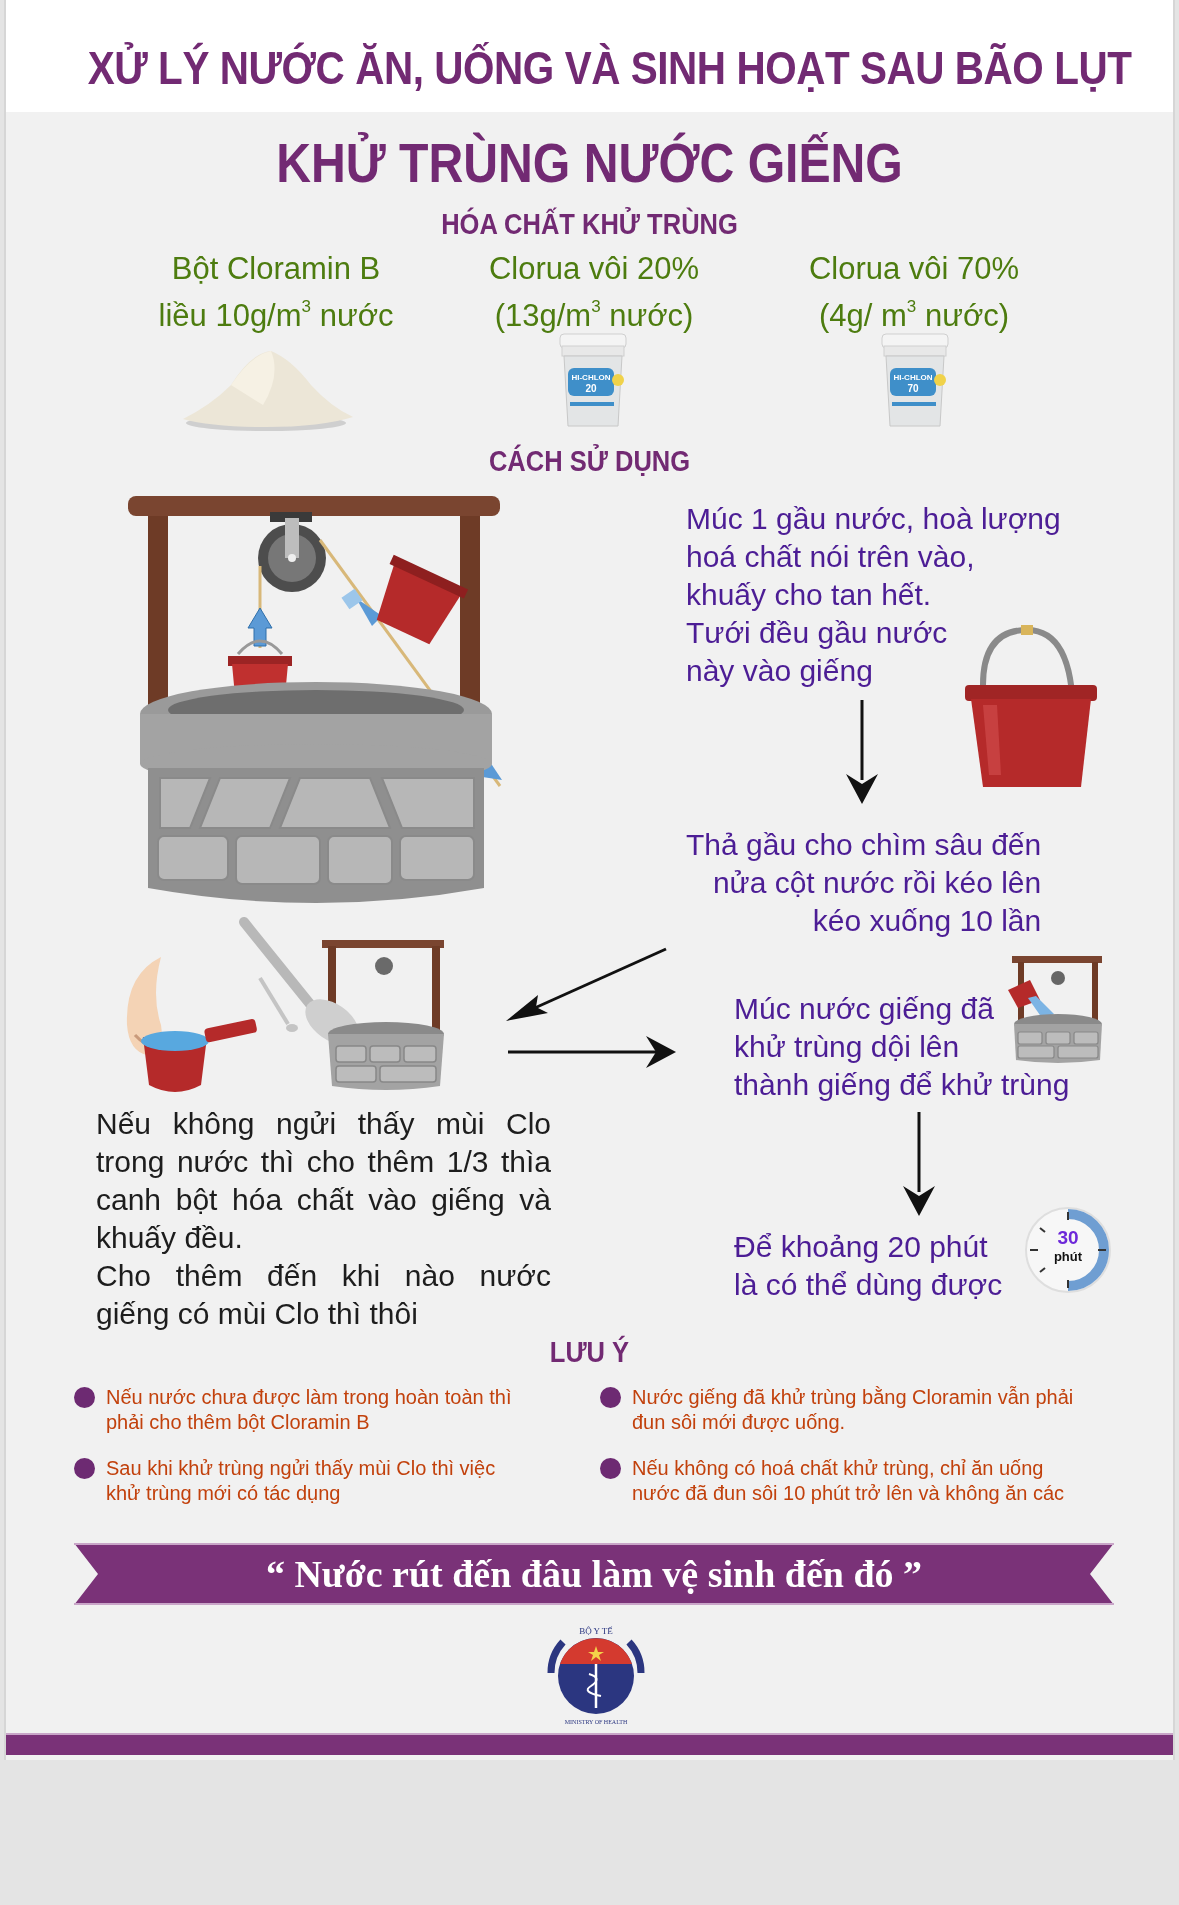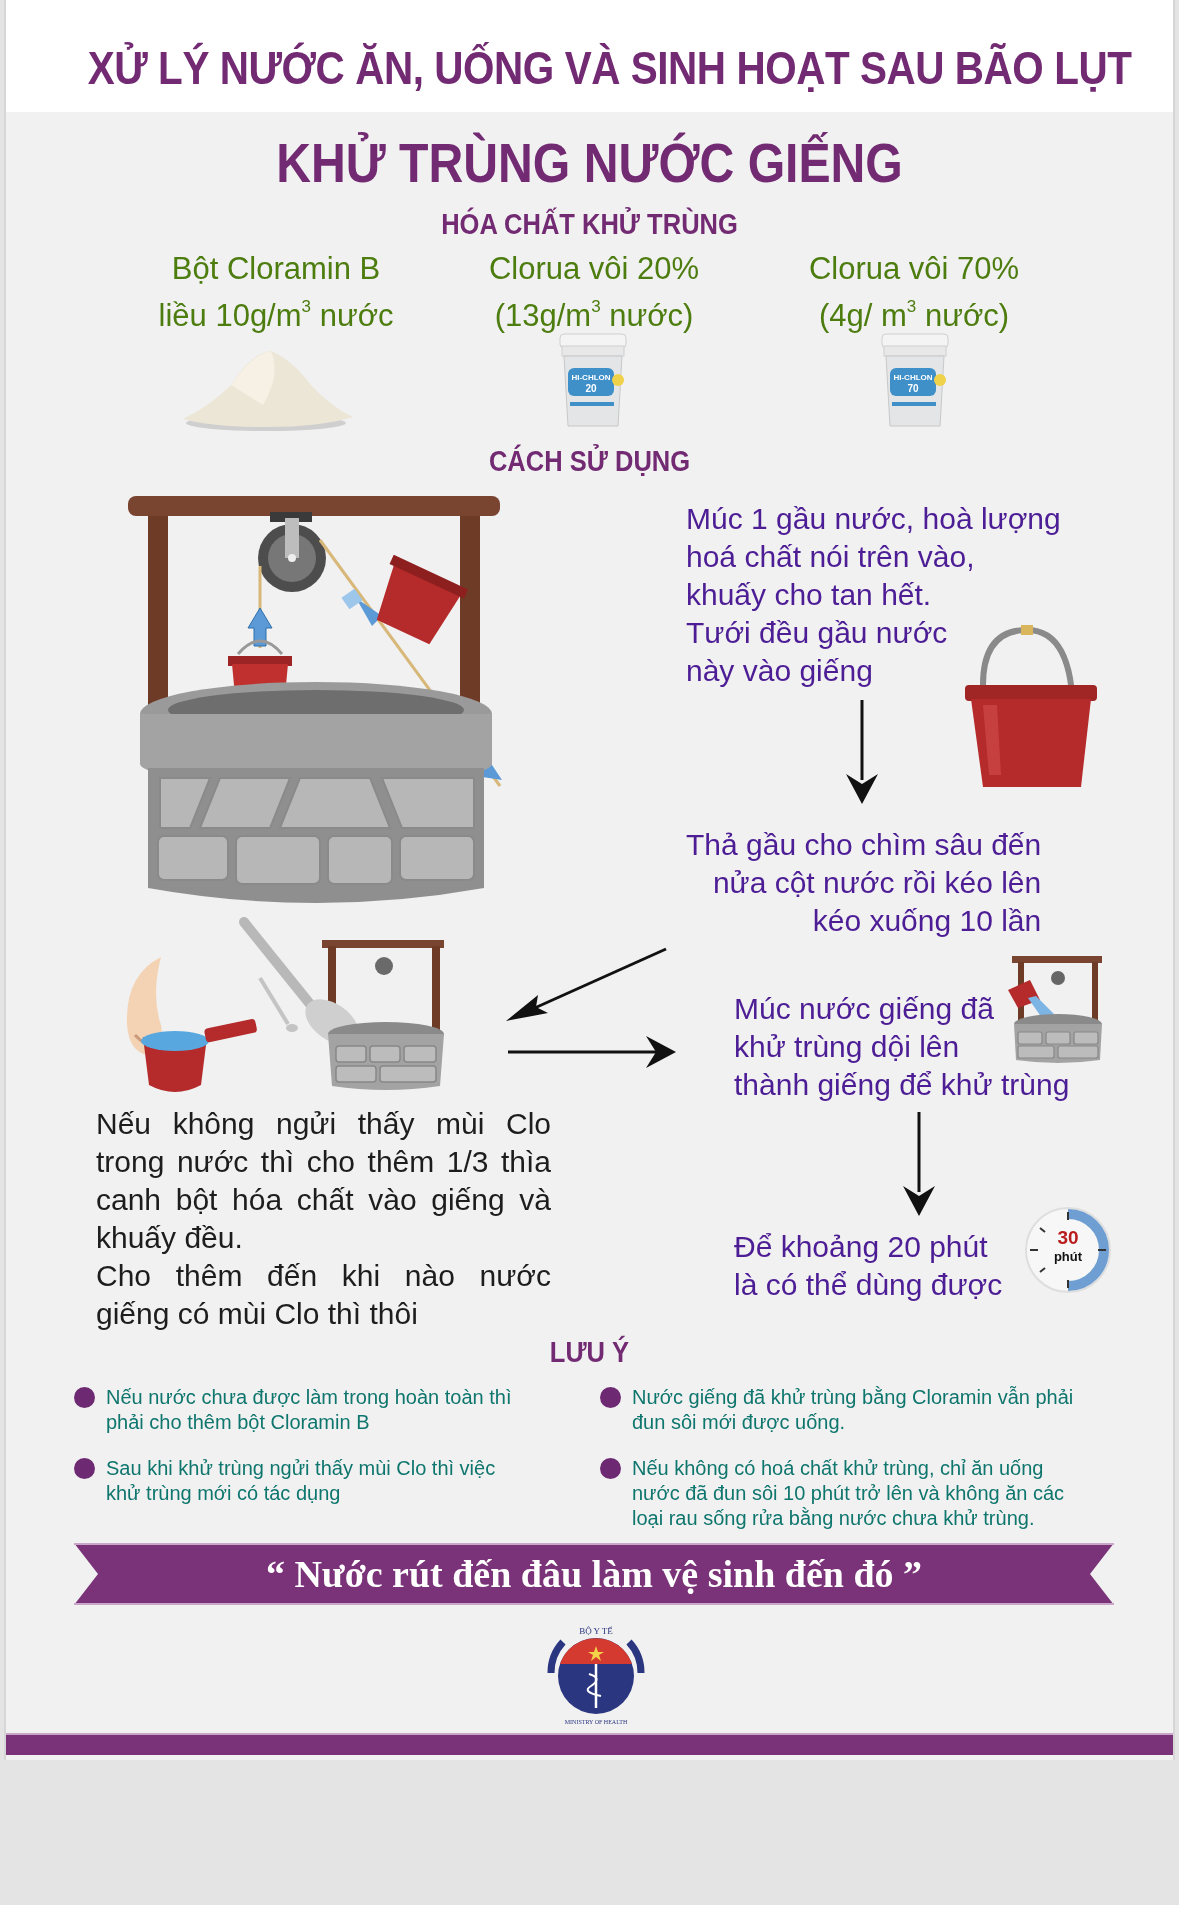--- a/index.html
+++ b/index.html
@@ -8,21 +8,21 @@
   .page { position: absolute; left: 4px; top: 0; width: 1171px; height: 1760px; background: #f1f1f1; border-left: 2px solid #d6d6d6; border-right: 2px solid #d6d6d6; }
   .abs { position: absolute; }
   .header { left: 0; top: 0; width: 100%; height: 112px; background: #ffffff; }
   .h-title { left: 0; top: 40px; width: 100%; text-align: center; font-weight: bold; font-size: 47px; color: #722a73; letter-spacing: -0.5px; font-family: "Liberation Sans Narrow", "Liberation Sans", sans-serif; transform: scaleX(0.86); transform-origin: center; white-space: nowrap; }
   .main-title { left: 0; top: 130px; width: 100%; text-align: center; font-weight: bold; font-size: 56px; color: #722a73; transform: scaleX(0.86); transform-origin: center; white-space: nowrap; }
   .section-h { left: 0; width: 100%; text-align: center; font-weight: bold; font-size: 29px; color: #722a73; transform: scaleX(0.88); transform-origin: center; white-space: nowrap; }
   .chem { text-align: center; font-size: 31px; color: #4d7c0f; line-height: 38px; white-space: nowrap; }
   .chem sup { font-size: 17px; vertical-align: 14px; }
   .step { font-size: 30px; line-height: 38px; color: #4c1d95; white-space: nowrap; }
   .left-para { left: 90px; top: 1105px; width: 455px; font-size: 30px; line-height: 38px; text-align: justify; color: #1d1d1d; }
-  .note { font-size: 20px; line-height: 25px; color: #0f766e; padding-left: 32px; position: absolute; }
+  .note { font-size: 20px; line-height: 25px; color: #c2410c; padding-left: 32px; position: absolute; }
   .note .dot { position: absolute; left: 0; top: 2px; width: 21px; height: 21px; border-radius: 50%; background: #6d2a72; }
   .banner { left: 68px; top: 1543px; width: 1040px; height: 62px; }
   .banner-text { left: 0; top: 0; width: 100%; height: 100%; display: flex; align-items: center; justify-content: center; color: #fff; font-family: "Liberation Serif", "DejaVu Serif", serif; font-weight: bold; font-size: 38px; white-space: nowrap; }
   .bottom-bar { left: 0; top: 1733px; width: 100%; height: 22px; background: #7a3278; border-top: 2px solid #c9a5c8; }
 </style>
 </head>
 <body>
 
 <div class="page">
 
@@ -229,21 +229,21 @@
       <path d="M44 8 A36 36 0 0 1 44 80" stroke="#6f9ed2" stroke-width="10" fill="none"></path>
       <g stroke="#333" stroke-width="2">
         <line x1="44" y1="6" x2="44" y2="14"></line>
         <line x1="44" y1="74" x2="44" y2="82"></line>
         <line x1="6" y1="44" x2="14" y2="44"></line>
         <line x1="74" y1="44" x2="82" y2="44"></line>
         <line x1="16" y1="22" x2="21" y2="26"></line>
         <line x1="16" y1="66" x2="21" y2="62"></line>
       </g>
     </svg>
-    <div class="abs" style="left:0; top:22px; width:88px; text-align:center; font-weight:bold; font-size:19px; line-height:19px; color:#b91c1c;">30</div>
+    <div class="abs" style="left:0; top:22px; width:88px; text-align:center; font-weight:bold; font-size:19px; line-height:19px; color:#6d28d9;">30</div>
     <div class="abs" style="left:0; top:41px; width:88px; text-align:center; font-weight:bold; font-size:13px; line-height:19px; color:#111;">phút</div>
   </div>
 
   <div class="abs left-para">
     <div>Nếu không ngửi thấy mùi Clo trong nước thì cho thêm  1/3 thìa canh bột hóa chất vào giếng và khuấy đều.</div>
     <div>Cho thêm đến khi nào nước giếng có mùi Clo thì thôi</div>
   </div>
 
   <div class="abs section-h" style="top:1336px;">LƯU Ý</div>
 
@@ -259,21 +259,20 @@
   </div>
   <div class="note" style="left:594px; top:1385px; width:540px;">
     <span class="dot"></span>
     <div>Nước giếng đã khử trùng bằng Cloramin vẫn phải</div>
     <div>đun sôi mới được uống.</div>
   </div>
   <div class="note" style="left:594px; top:1456px; width:540px;">
     <span class="dot"></span>
     <div>Nếu không có hoá chất khử trùng, chỉ ăn uống</div>
     <div>nước đã đun sôi 10 phút trở lên và không ăn các</div>
-    <div>loại rau sống rửa bằng nước chưa khử trùng.</div>
   </div>
 
   <div class="abs banner">
     <svg class="abs" style="left:0; top:0;" width="1040" height="62" viewBox="0 0 1040 62">
       <path d="M0 0 L1040 0 L1016 31 L1040 62 L0 62 L24 31 Z" fill="#7a3278"></path>
       <line x1="0" y1="1" x2="1040" y2="1" stroke="#c9a5c8" stroke-width="2"></line>
       <line x1="0" y1="61" x2="1040" y2="61" stroke="#c9a5c8" stroke-width="2"></line>
     </svg>
     <div class="abs banner-text">“ Nước rút đến đâu làm vệ sinh đến đó  ”</div>
   </div>

